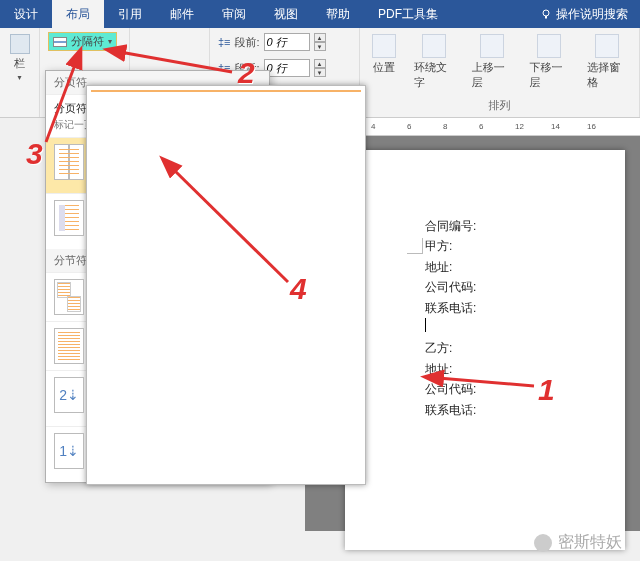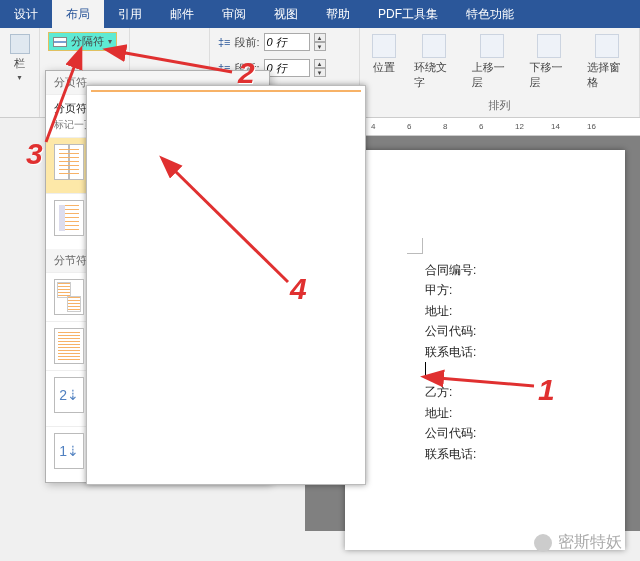--- a/index.html
+++ b/index.html
@@ -37,42 +37,48 @@
 .dd-icon.next::before { content: ""; position: absolute; top: 2px; left: 2px; width: 12px; height: 14px; border: 1px solid #ccc; background: repeating-linear-gradient(#f7b267 0 1px, transparent 1px 3px); }
 .dd-icon.next::after { content: ""; position: absolute; bottom: 2px; right: 2px; width: 12px; height: 14px; border: 1px solid #ccc; background: repeating-linear-gradient(#f7b267 0 1px, transparent 1px 3px); }
 .dd-icon.cont::after { content: ""; position: absolute; inset: 3px; background: repeating-linear-gradient(#f7b267 0 1px, transparent 1px 3px); }
 .dd-icon.num { display: flex; align-items: center; justify-content: center; font-size: 14px; color: #5080c0; }
 .dd-text { flex: 1; }
 .dd-title { color: #222; margin-bottom: 2px; }
 .dd-desc { color: #777; font-size: 10px; line-height: 1.3; }
 .ruler { position: absolute; left: 305px; top: 118px; right: 0; height: 18px; background: #fff; border-bottom: 1px solid #ccc; font-size: 8px; color: #555; display: flex; align-items: center; }
 .ruler span { position: absolute; }
 .doc-area { position: absolute; left: 305px; top: 136px; right: 0; bottom: 30px; background: #808080; }
-.page { position: absolute; left: 40px; top: 14px; width: 280px; height: 400px; background: #fff; box-shadow: 0 0 6px rgba(0,0,0,0.4); padding: 110px 20px 20px 80px; font-size: 12px; color: #222; line-height: 1.7; }
+.page { position: absolute; left: 40px; top: 14px; width: 280px; height: 400px; background: #fff; box-shadow: 0 0 6px rgba(0,0,0,0.4); padding: 66px 20px 20px 80px; font-size: 12px; color: #222; line-height: 1.7; }
 .page .corner { position: absolute; width: 16px; height: 16px; border-color: #bbb; }
 .page .corner.tl { top: 88px; left: 62px; border-left: 1px solid #bbb; border-top: 1px solid #bbb; transform: rotate(180deg); }
 .cursor-line { border-left: 1px solid #000; height: 14px; display: inline-block; }
 .callout { position: absolute; font-size: 30px; font-weight: bold; color: #e03030; font-style: italic; z-index: 20; text-shadow: 1px 1px 0 #fff; }
 .arrow-svg { position: absolute; z-index: 19; pointer-events: none; }
 .watermark { position: absolute; right: 18px; bottom: 8px; font-size: 16px; color: #aaa; display: flex; align-items: center; gap: 6px; }
 .wm-icn { width: 18px; height: 18px; border-radius: 50%; background: #ccc; }
 </style>
 </head>
 <body>
 
 <div class="ribbon-tabs" id="tabs">
     <div class="tab">设计</div>
     <div class="tab active">布局</div>
     <div class="tab">引用</div>
     <div class="tab">邮件</div>
     <div class="tab">审阅</div>
     <div class="tab">视图</div>
     <div class="tab">帮助</div>
     <div class="tab">PDF工具集</div>
-    <div class="tab">特色功能</div>
+    <div class="help-search">
+      <svg class="bulb" viewBox="0 0 24 24">
+        <circle cx="12" cy="10" r="6" fill="none" stroke="#fff" stroke-width="2"></circle>
+        <rect x="10" y="16" width="4" height="5" fill="#fff"></rect>
+      </svg>
+      <span>操作说明搜索</span>
+    </div>
   </div>
 
 <div class="ribbon-body">
   <div class="group" style="width:40px">
     <div class="btn-stack">
       <div class="icn"></div>
       <span>栏</span>
       <span class="chev">▾</span>
     </div>
   </div>

